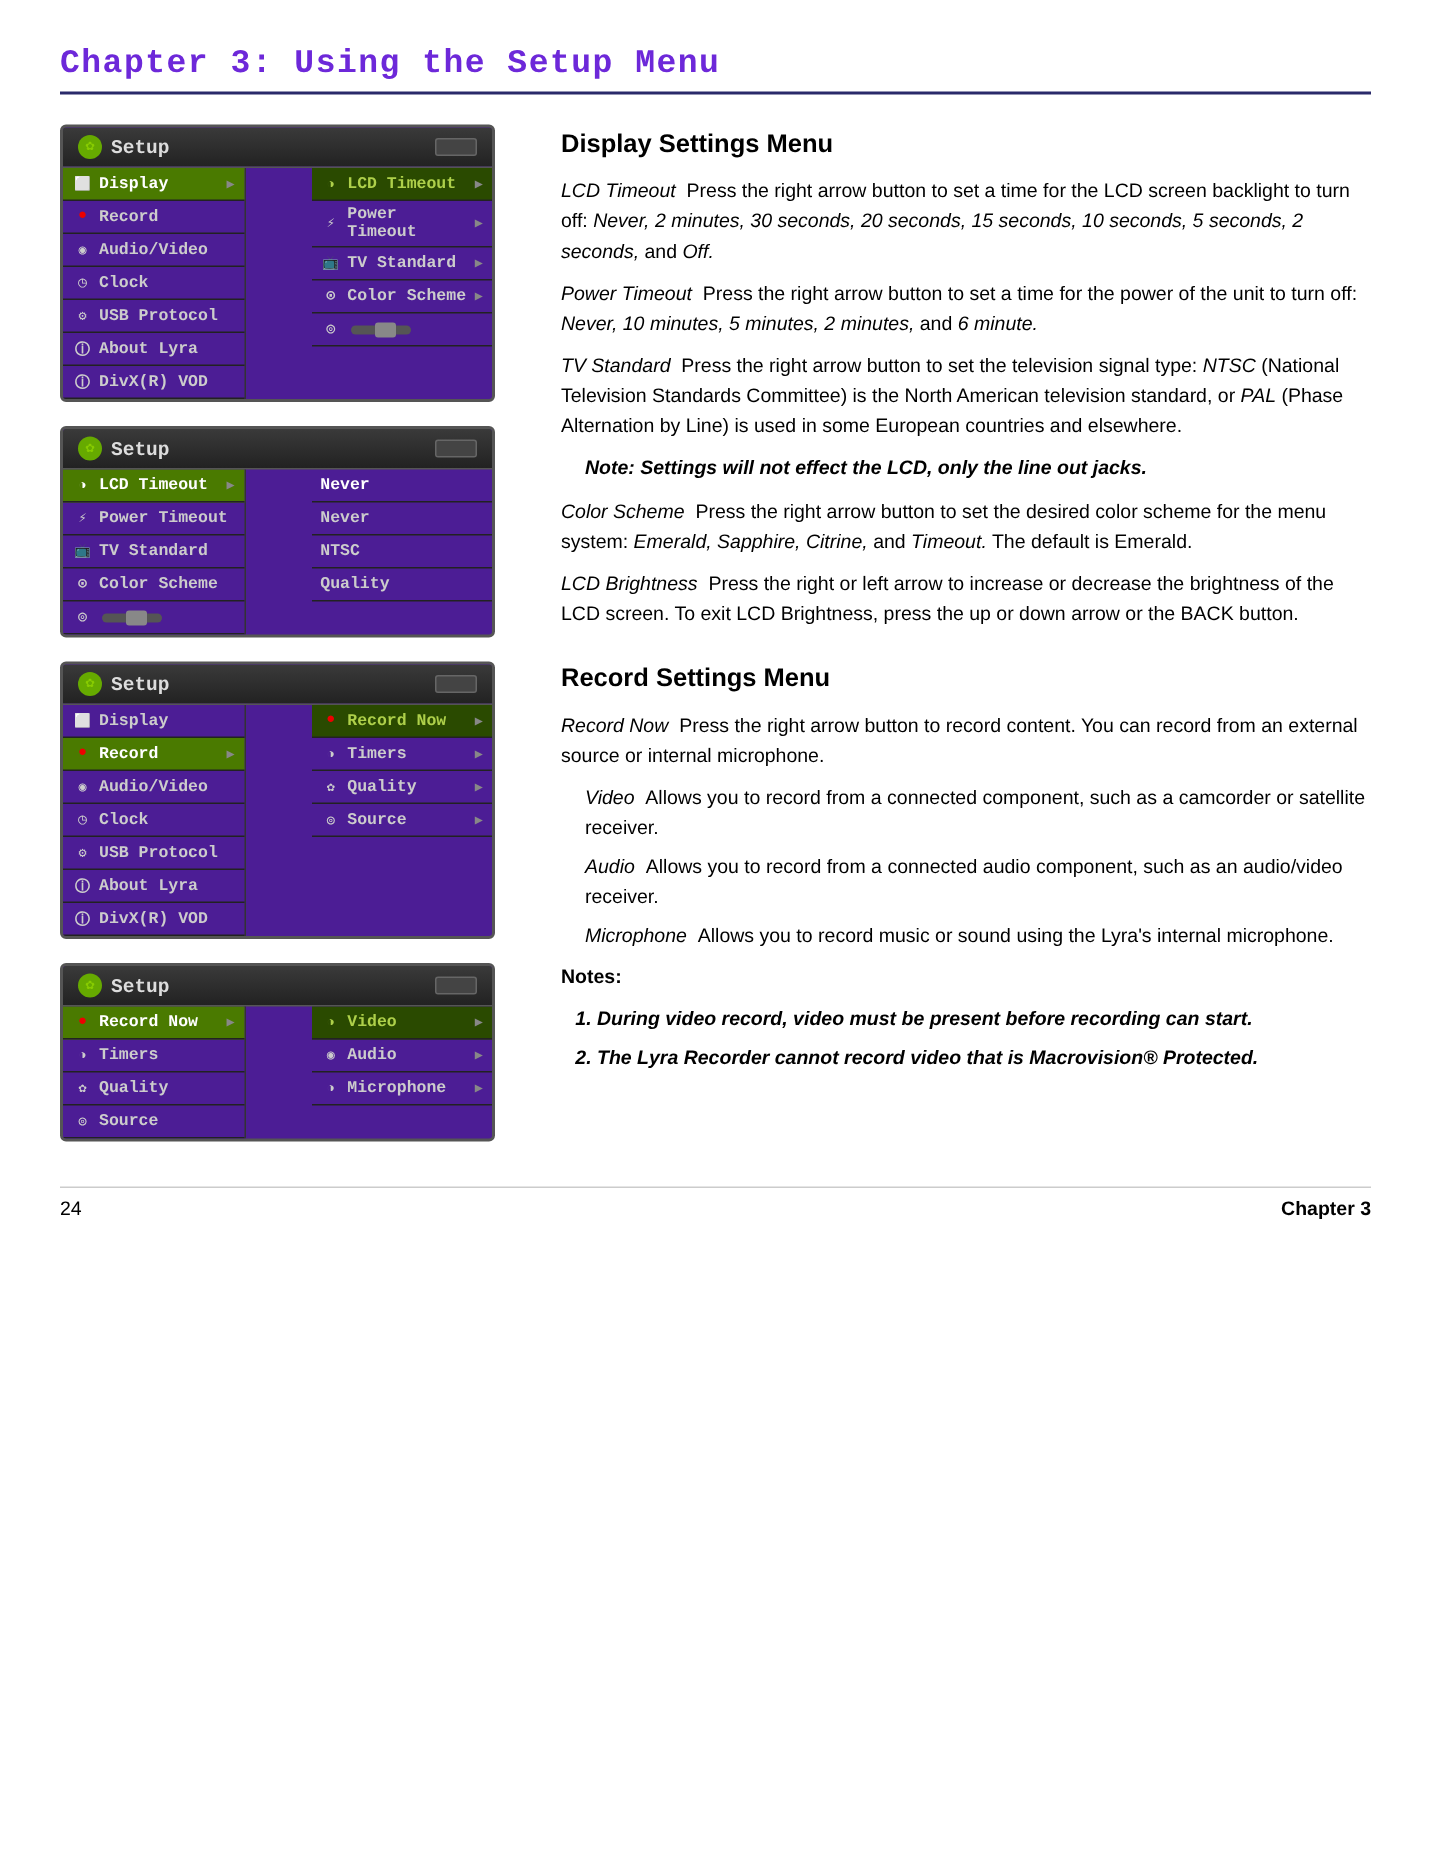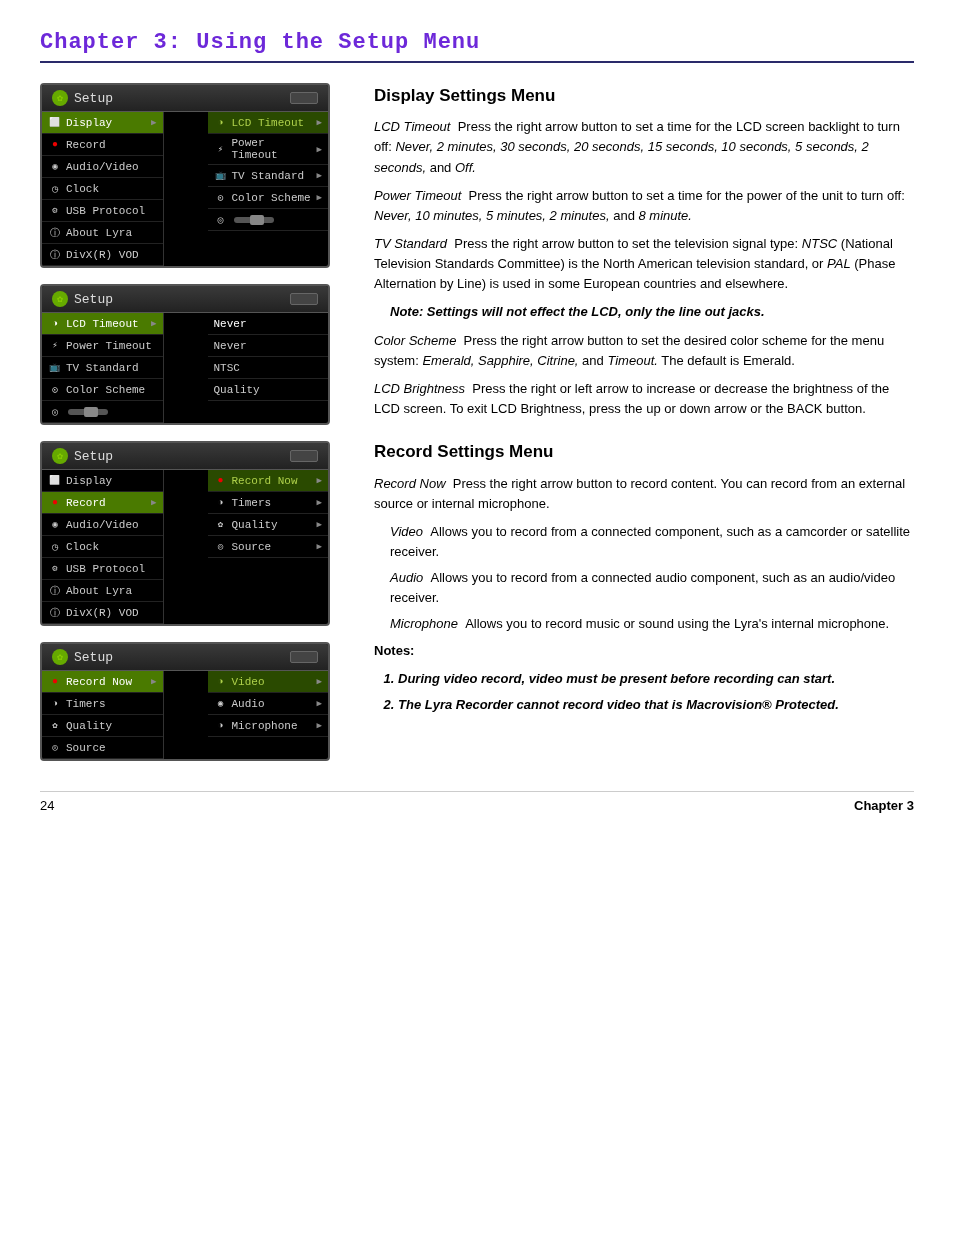--- a/index.html
+++ b/index.html
@@ -39,25 +39,26 @@
     }
 
     .right-col {
       flex: 1;
       font-size: 13px;
       line-height: 1.55;
     }
 
     
     .setup-widget {
-      background: #000000;
+      background: #4c1d95;
       border: 2px solid #555;
       border-radius: 4px;
       overflow: hidden;
       width: 290px;
+      font-weight: bold;
     }
 
     .setup-header {
       background: linear-gradient(to bottom, #3a3a3a, #222);
       color: #ccc;
       display: flex;
       align-items: center;
       gap: 6px;
       padding: 5px 10px;
       font-size: 13px;
@@ -459,21 +460,21 @@
 
   <div class="right-col">
 
     <h2 class="section-heading">Display Settings Menu</h2>
 
     <p class="para">
       <span class="term">LCD Timeout</span>&nbsp;&nbsp;Press the right arrow button to set a time for the LCD screen backlight to turn off: <em>Never, 2 minutes, 30 seconds, 20 seconds, 15 seconds, 10 seconds, 5 seconds, 2 seconds,</em> and <em>Off.</em>
     </p>
 
     <p class="para">
-      <span class="term">Power Timeout</span>&nbsp;&nbsp;Press the right arrow button to set a time for the power of the unit to turn off: <em>Never, 10 minutes, 5 minutes, 2 minutes,</em> and <em>8 minute.</em>
+      <span class="term">Power Timeout</span>&nbsp;&nbsp;Press the right arrow button to set a time for the power of the unit to turn off: <em>Never, 10 minutes, 5 minutes, 2 minutes,</em> and <em>6 minute.</em>
     </p>
 
     <p class="para">
       <span class="term">TV Standard</span>&nbsp;&nbsp;Press the right arrow button to set the television signal type: <em>NTSC</em> (National Television Standards Committee) is the North American television standard, or <em>PAL</em> (Phase Alternation by Line) is used in some European countries and elsewhere.
     </p>
 
     <p class="para" style="margin-left:16px;">
       <span class="bold-italic">Note: Settings will not effect the LCD, only the line out jacks.</span>
     </p>
 

